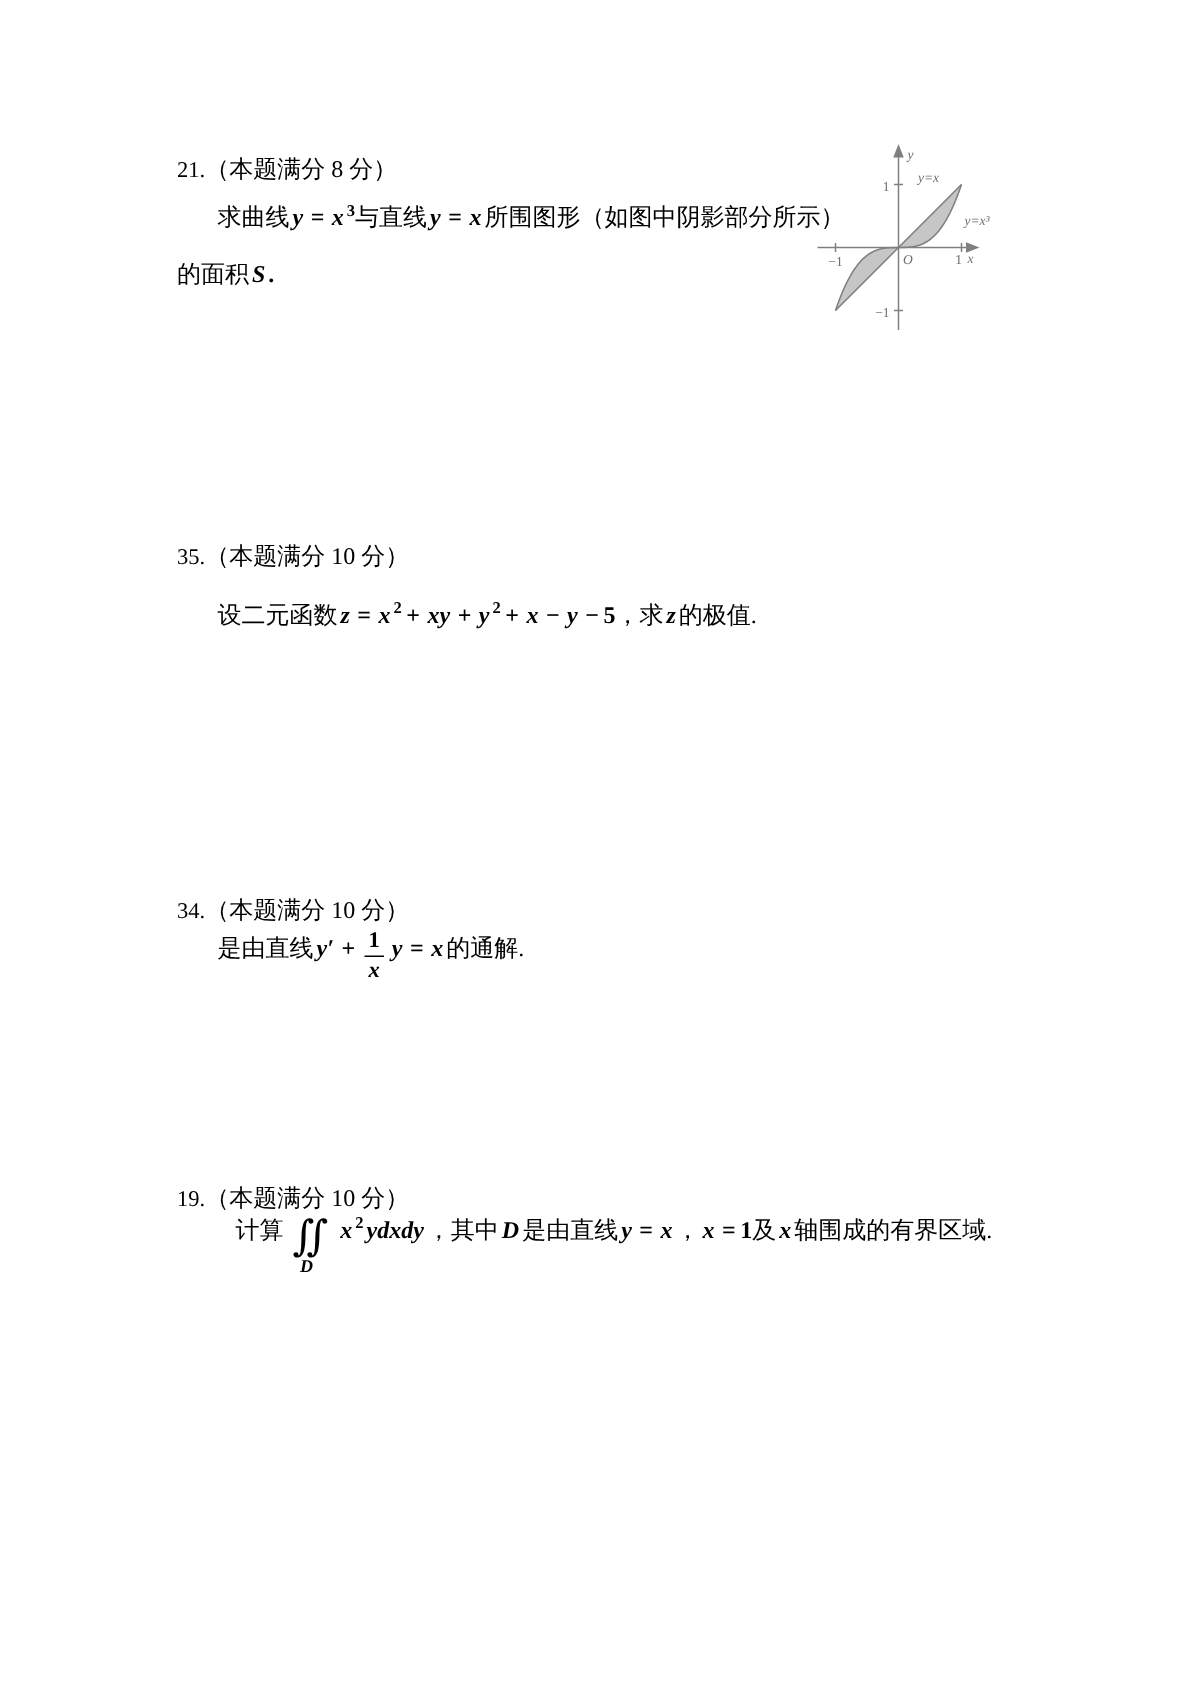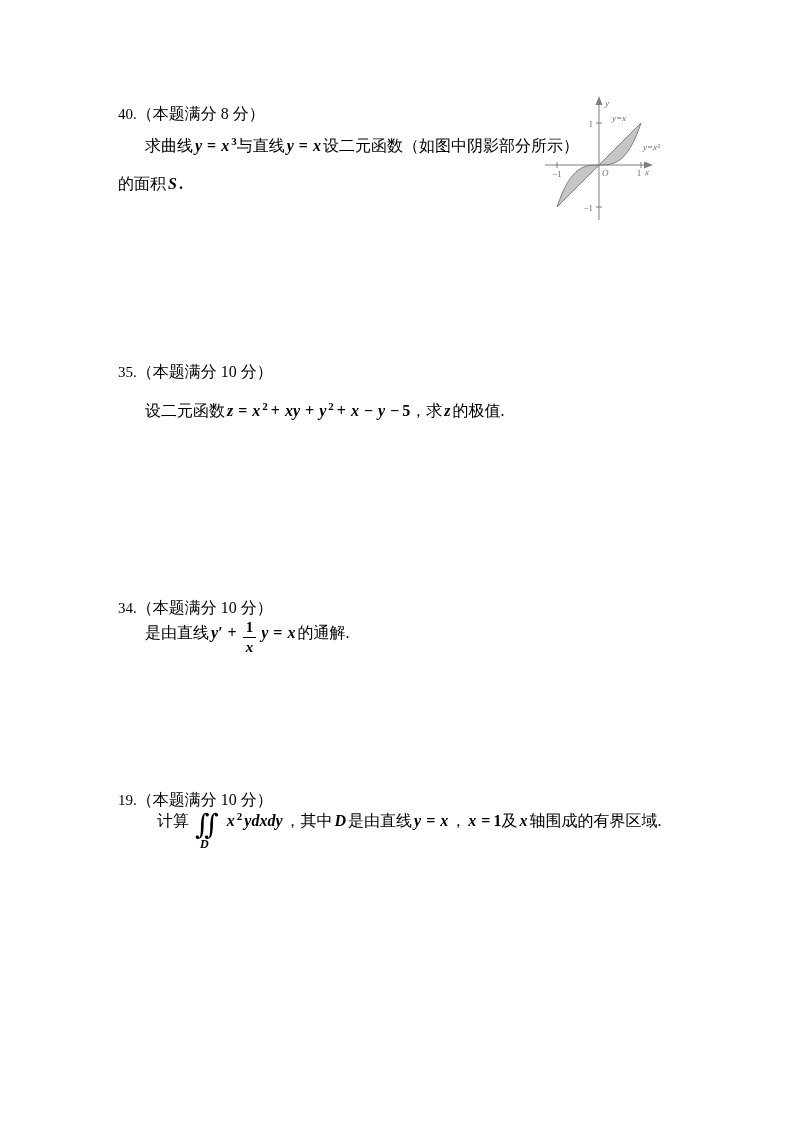--- a/index.html
+++ b/index.html
@@ -25,24 +25,24 @@
   svg text{font-family:"Liberation Serif","DejaVu Serif",serif;}
   .fig-lbl{font-size:9px;font-style:italic;}
   .fig-num{font-size:9px;font-style:normal;}
 </style>
 </head>
 <body>
 
 <div class="page">
 
   <div class="abs q-header" style="left:118px;top:104px;">
-    <span class="q-num">40.</span><span class="q-title cn">（本题满分 8 分）</span>
+    <span class="q-num">21.</span><span class="q-title cn">（本题满分 8 分）</span>
   </div>
   <div class="abs q-line" style="left:145px;top:135px;">
-    <span class="cn">求曲线</span><span class="mi">y</span><span class="mo">=</span><span class="mi">x</span><sup class="ms">3</sup><span class="cn">与直线</span><span class="mi">y</span><span class="mo">=</span><span class="mi">x</span><span class="cn">设二元函数（如图中阴影部分所示）</span>
+    <span class="cn">求曲线</span><span class="mi">y</span><span class="mo">=</span><span class="mi">x</span><sup class="ms">3</sup><span class="cn">与直线</span><span class="mi">y</span><span class="mo">=</span><span class="mi">x</span><span class="cn">所围图形（如图中阴影部分所示）</span>
   </div>
   <div class="abs q-line" style="left:118px;top:173px;">
     <span class="cn">的面积</span><span class="mi">S</span><span class="mn">.</span>
   </div>
 
   <svg class="figure" width="128" height="132" viewBox="0 0 128 132">
     <path d="M14,113 L98,29 C84,71 70,71 56,71 C42,71 28,71 14,113 Z" stroke="none" fill="#c6c6c6"></path>
     <line x1="2" y1="71" x2="106" y2="71" stroke-width="1" stroke="#7f7f7f"></line>
     <polygon points="110,71 101,67.5 101,74.5" fill="#7f7f7f"></polygon>
     <line x1="56" y1="126" x2="56" y2="9" stroke-width="1" stroke="#7f7f7f"></line>

